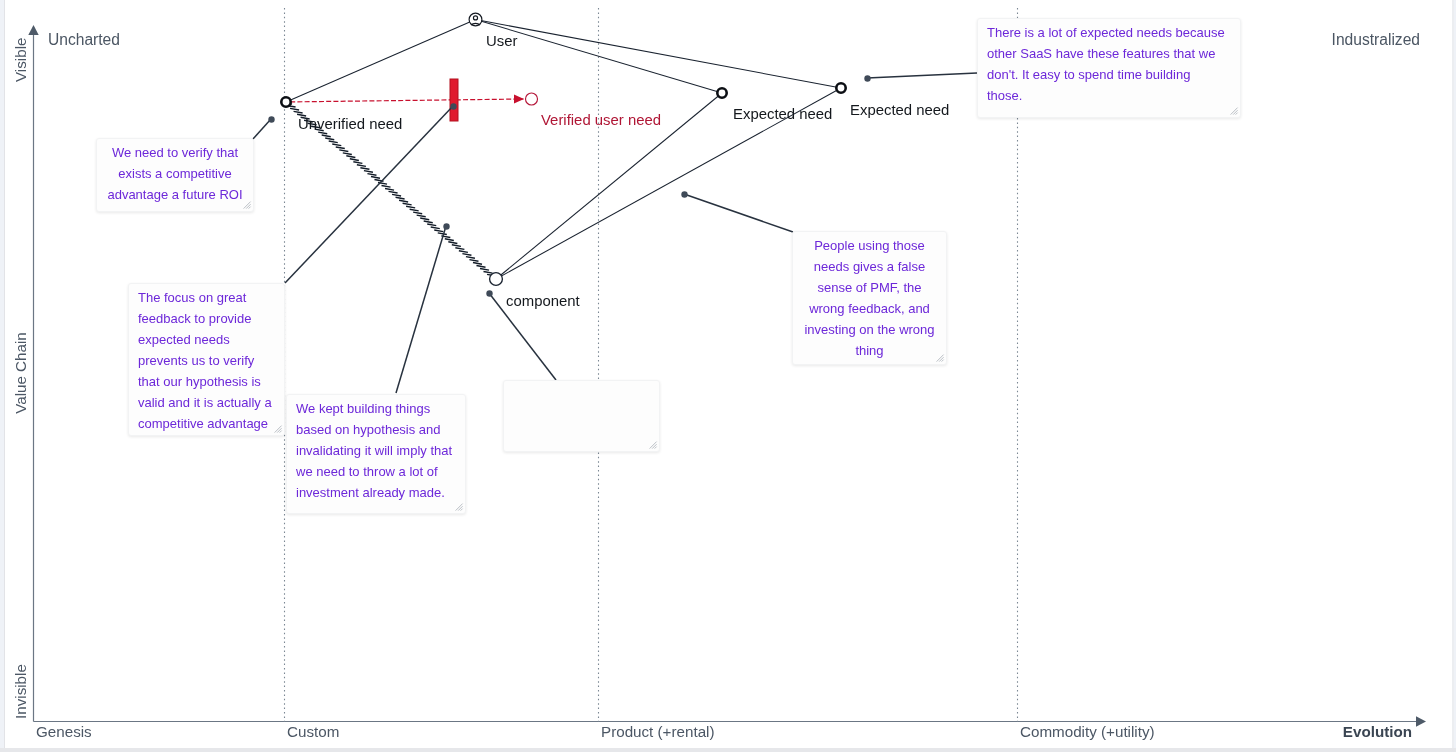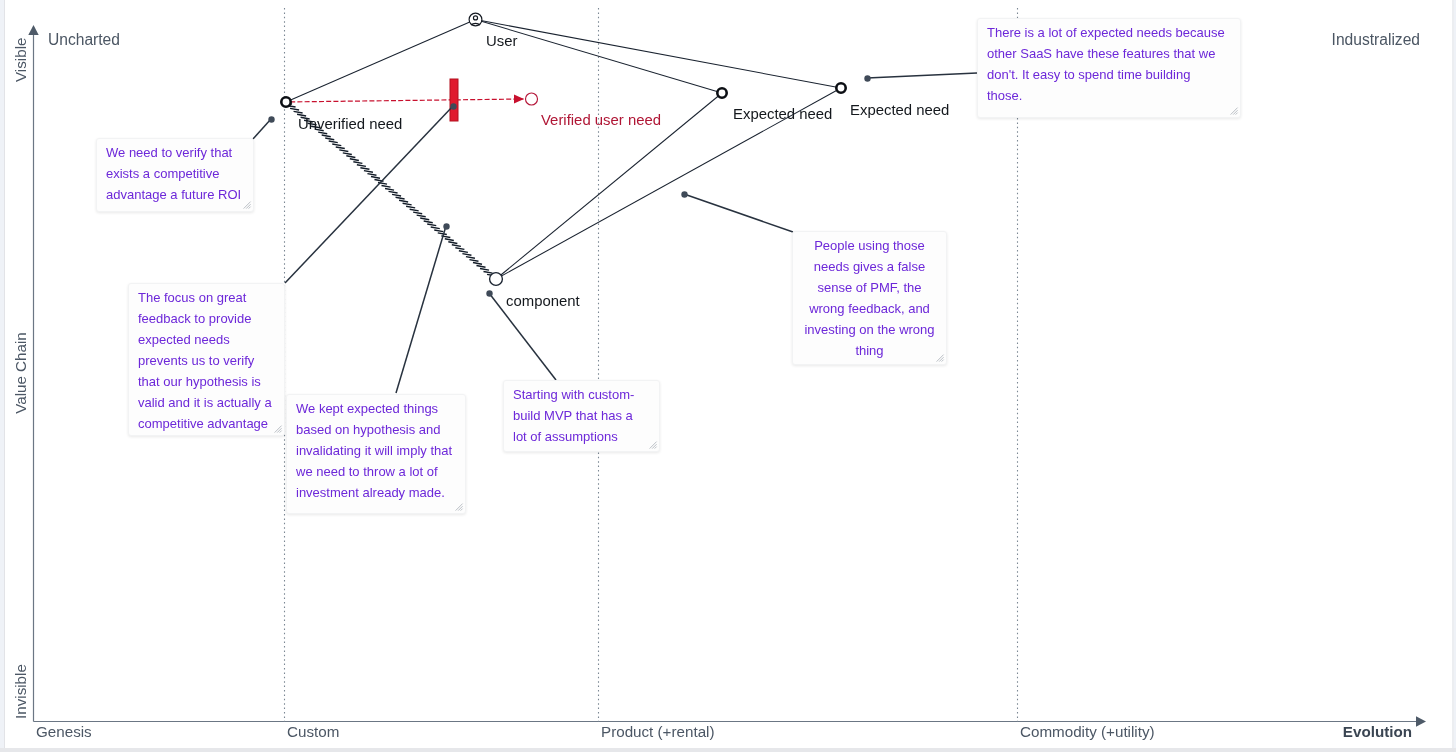--- a/index.html
+++ b/index.html
@@ -114,45 +114,44 @@
           <text x="850" y="115" class="node-lbl">Expected need</text>
         </g>
         <g>
           <circle cx="496" cy="279" r="6.4" fill="#fff" stroke="#1a2330" stroke-width="1.35"></circle>
           <text x="506" y="306" class="node-lbl">component</text>
         </g>
       </g>
     </svg>
   <div id="notes-root">
       <div class="note" style="left: 96px; top: 138px; width: 158px; height: 74px;">
-        <span style="width: 138px;">We need to verify that exists a competitive advantage a future ROI</span>
+        <span style="width: 138px; text-align: center;">We need to verify that exists a competitive advantage a future ROI</span>
         <svg class="grip" viewBox="0 0 11 11">
           <line x1="9.6" y1="2.6" x2="2.6" y2="9.6" stroke="#aeb3ba" stroke-width="0.85"></line>
           <line x1="9.6" y1="5.2" x2="5.2" y2="9.6" stroke="#aeb3ba" stroke-width="0.85"></line>
           <line x1="9.6" y1="7.6" x2="7.6" y2="9.6" stroke="#aeb3ba" stroke-width="0.85"></line>
         </svg>
       </div>
       <div class="note" style="left: 128px; top: 283px; width: 157px; height: 153px;">
         <span style="width: 137px;">The focus on great feedback to provide expected needs prevents us to verify that our hypothesis is valid and it is actually a competitive advantage</span>
         <svg class="grip" viewBox="0 0 11 11">
           <line x1="9.6" y1="2.6" x2="2.6" y2="9.6" stroke="#aeb3ba" stroke-width="0.85"></line>
           <line x1="9.6" y1="5.2" x2="5.2" y2="9.6" stroke="#aeb3ba" stroke-width="0.85"></line>
           <line x1="9.6" y1="7.6" x2="7.6" y2="9.6" stroke="#aeb3ba" stroke-width="0.85"></line>
         </svg>
       </div>
       <div class="note" style="left: 286px; top: 394px; width: 180px; height: 120px;">
-        <span style="width: 160px;">We kept expected things based on hypothesis and invalidating it will imply that we need to throw a lot of investment already made.</span>
+        <span style="width: 160px;">We kept building things based on hypothesis and invalidating it will imply that we need to throw a lot of investment already made.</span>
         <svg class="grip" viewBox="0 0 11 11">
           <line x1="9.6" y1="2.6" x2="2.6" y2="9.6" stroke="#aeb3ba" stroke-width="0.85"></line>
           <line x1="9.6" y1="5.2" x2="5.2" y2="9.6" stroke="#aeb3ba" stroke-width="0.85"></line>
           <line x1="9.6" y1="7.6" x2="7.6" y2="9.6" stroke="#aeb3ba" stroke-width="0.85"></line>
         </svg>
       </div>
       <div class="note" style="left: 503px; top: 380px; width: 157px; height: 72px;">
-        <span style="width: 130px;">Starting with custom-build MVP that has a lot of assumptions</span>
         <svg class="grip" viewBox="0 0 11 11">
           <line x1="9.6" y1="2.6" x2="2.6" y2="9.6" stroke="#aeb3ba" stroke-width="0.85"></line>
           <line x1="9.6" y1="5.2" x2="5.2" y2="9.6" stroke="#aeb3ba" stroke-width="0.85"></line>
           <line x1="9.6" y1="7.6" x2="7.6" y2="9.6" stroke="#aeb3ba" stroke-width="0.85"></line>
         </svg>
       </div>
       <div class="note" style="left: 792px; top: 231px; width: 155px; height: 134px; text-align: center;">
         <span style="width: 135px;">People using those needs gives a false sense of PMF, the wrong feedback, and investing on the wrong thing</span>
         <svg class="grip" viewBox="0 0 11 11">
           <line x1="9.6" y1="2.6" x2="2.6" y2="9.6" stroke="#aeb3ba" stroke-width="0.85"></line>

